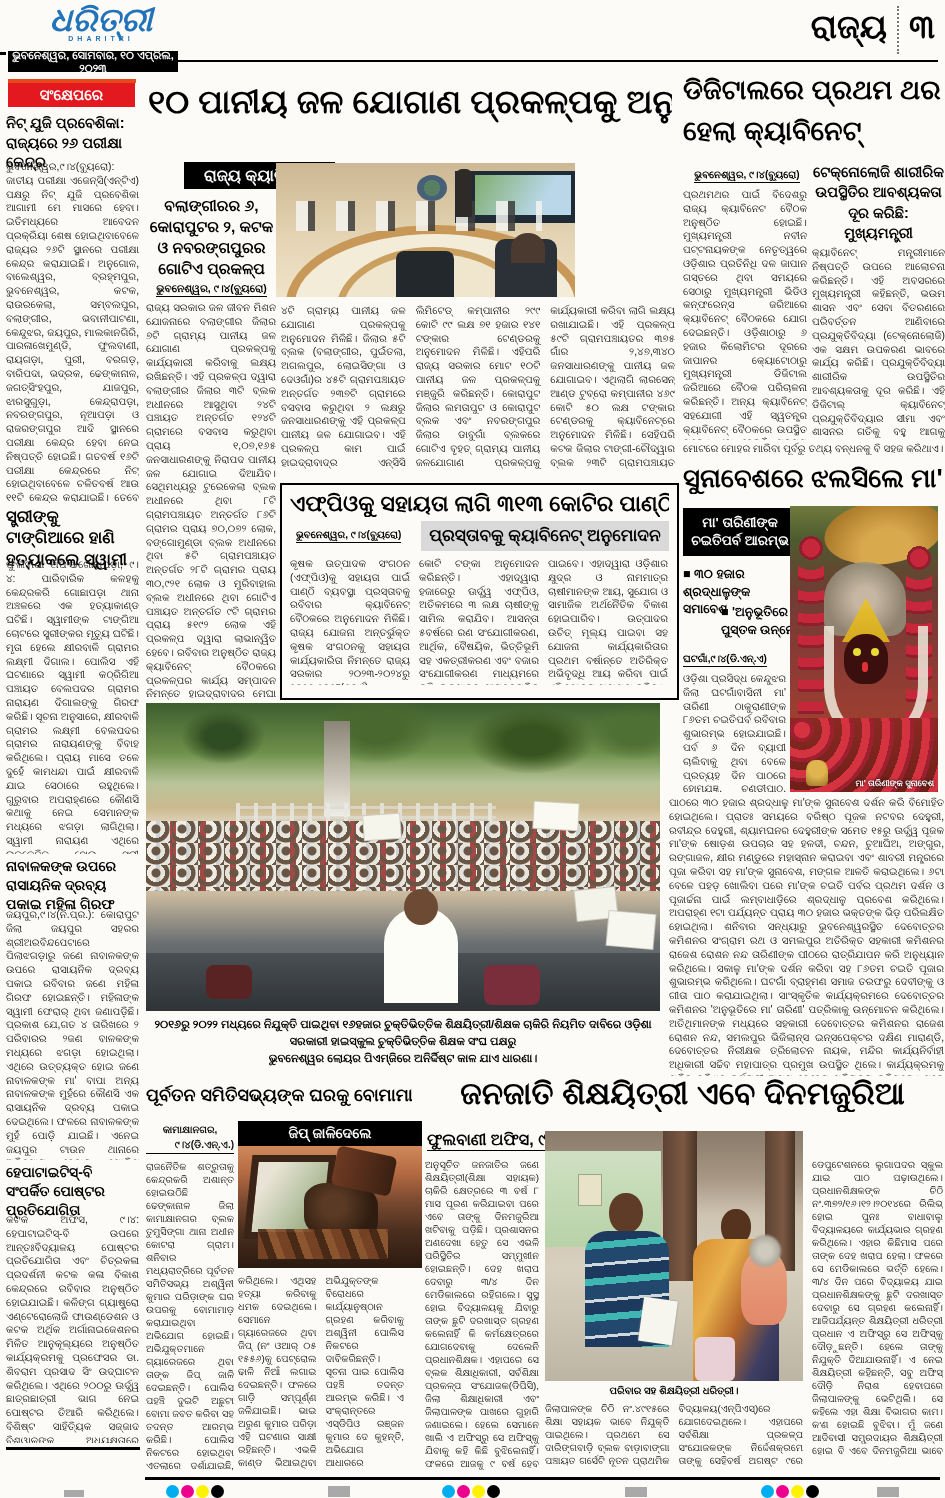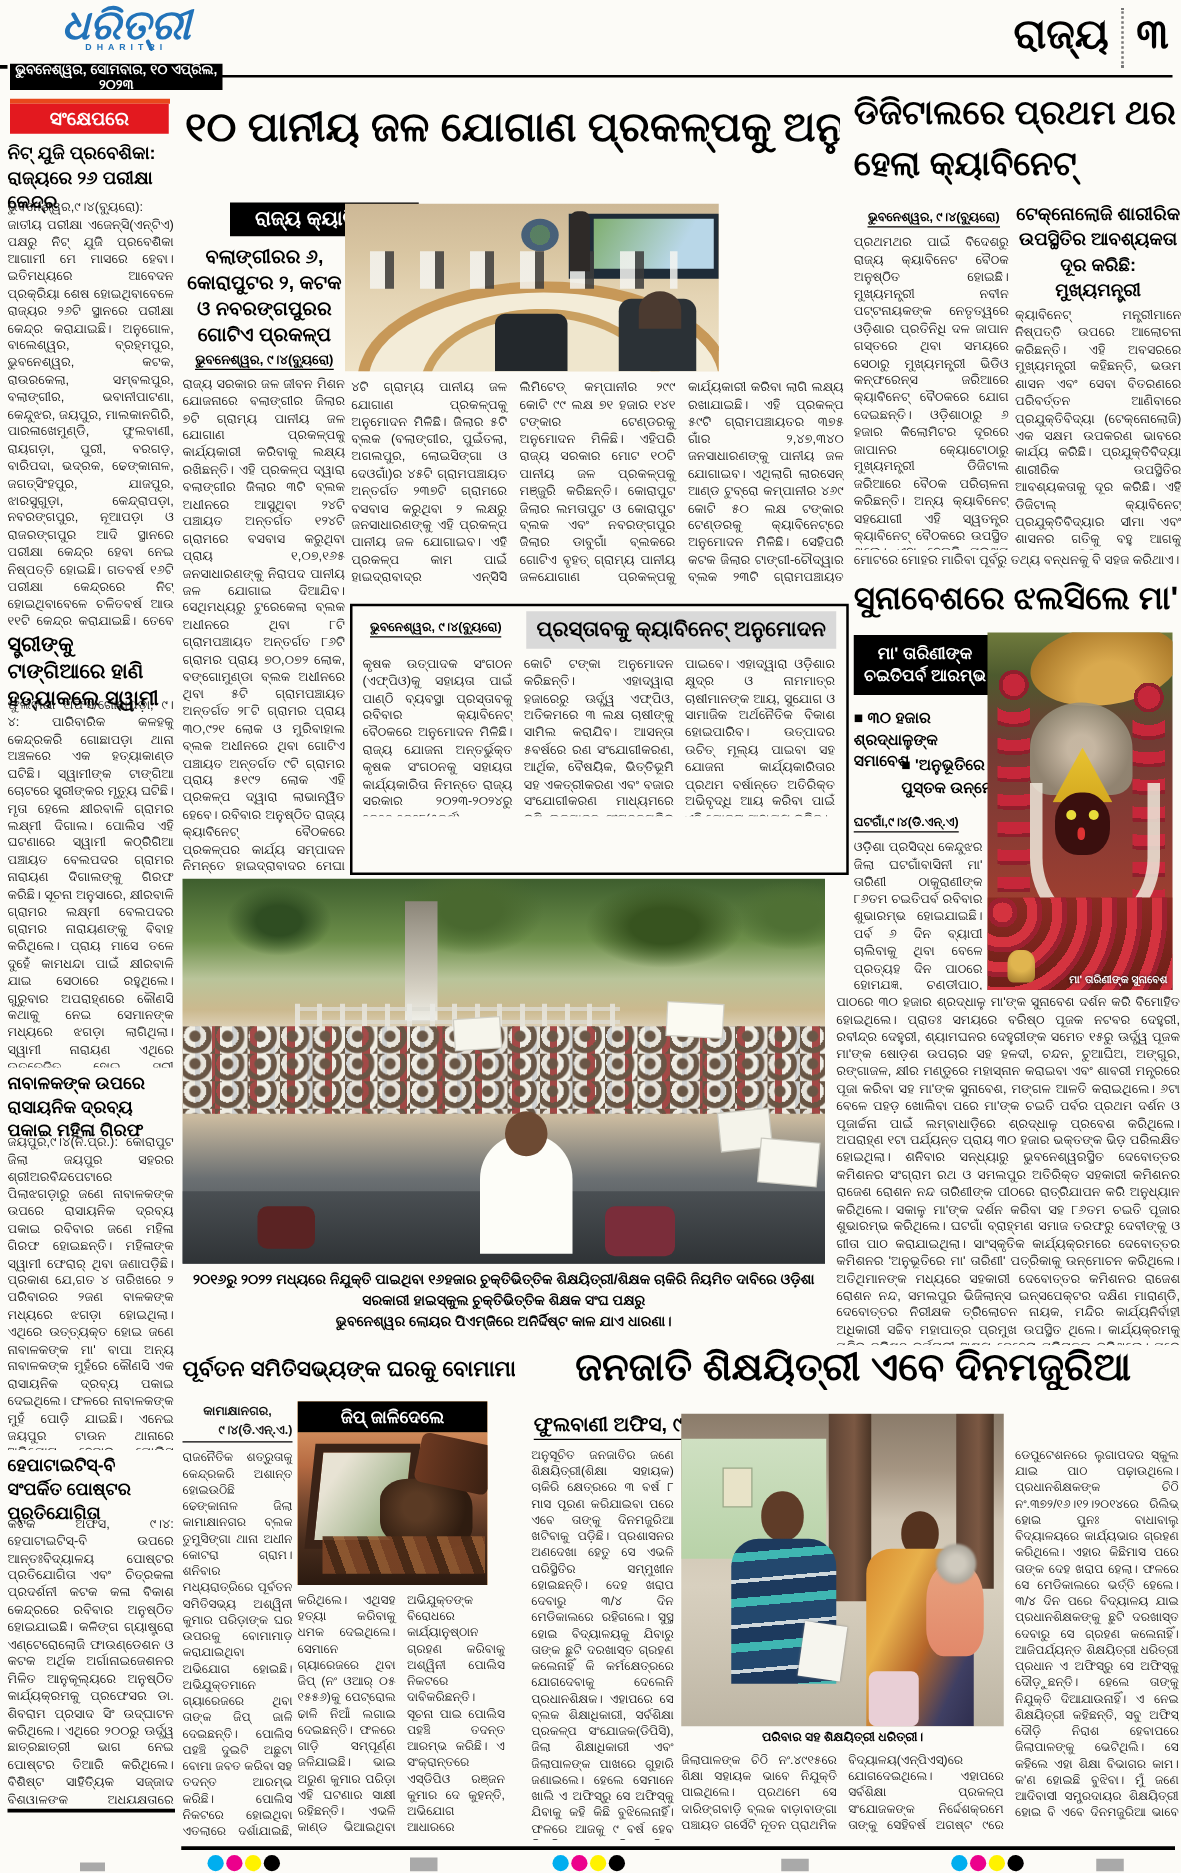--- a/index.html
+++ b/index.html
@@ -73,20 +73,21 @@
   <div class="abs" style="left:120px;bottom:0;width:58px;height:46px;background:#23282c;border-radius:8px 8px 0 0;"></div>
   <div class="abs" style="right:18px;bottom:0;width:62px;height:58px;background:#2b3136;border-radius:10px 10px 0 0;"></div>
   <div class="abs" style="right:30px;bottom:34px;width:34px;height:30px;background:#4b3a30;border-radius:50% 50% 0 0;"></div>
   <div class="abs" style="left:180px;top:6px;width:16px;height:48px;background:#2e2a28;border-radius:6px 6px 0 0;"></div>
 </div>
 
 <div class="abs btxt" style="left:146px;top:301px;width:130px;height:400px;">ରାଜ୍ୟ ସରକାର ଜଳ ଜୀବନ ମିଶନ ଯୋଜନାରେ ବଲାଙ୍ଗୀର ଜିଲାର ୭ଟି ଗ୍ରାମ୍ୟ ପାନୀୟ ଜଳ ଯୋଗାଣ ପ୍ରକଳ୍ପକୁ କାର୍ଯ୍ୟକାରୀ କରିବାକୁ ଲକ୍ଷ୍ୟ ରଖିଛନ୍ତି। ଏହି ପ୍ରକଳ୍ପ ଦ୍ୱାରା ବଲାଙ୍ଗୀର ଜିଲାର ୩ଟି ବ୍ଲକ ଅଧୀନରେ ଆସୁଥିବା ୨୪ଟି ପଞ୍ଚାୟତ ଅନ୍ତର୍ଗତ ୧୨୪ଟି ଗ୍ରାମରେ ବସବାସ କରୁଥିବା ପ୍ରାୟ ୧,୦୭,୧୬୫ ଜନସାଧାରଣଙ୍କୁ ନିରାପଦ ପାନୀୟ ଜଳ ଯୋଗାଇ ଦିଆଯିବ। ସେଥିମଧ୍ୟରୁ ଟୁରେକେଲା ବ୍ଲକ ଅଧୀନରେ ଥିବା ୮ଟି ଗ୍ରାମପଞ୍ଚାୟତ ଅନ୍ତର୍ଗତ ୮୬ଟି ଗ୍ରାମର ପ୍ରାୟ ୭୦,୦୭୨ ଲୋକ, ବଙ୍ଗୋମୁଣ୍ଡା ବ୍ଲକ ଅଧୀନରେ ଥିବା ୫ଟି ଗ୍ରାମପଞ୍ଚାୟତ ଅନ୍ତର୍ଗତ ୨୮ଟି ଗ୍ରାମର ପ୍ରାୟ ୩୦,୯୨୧ ଲୋକ ଓ ମୁରିବାହାଲ ବ୍ଲକ ଅଧୀନରେ ଥିବା ଗୋଟିଏ ପଞ୍ଚାୟତ ଅନ୍ତର୍ଗତ ୯ଟି ଗ୍ରାମର ପ୍ରାୟ ୫୧୯୨ ଲୋକ ଏହି ପ୍ରକଳ୍ପ ଦ୍ୱାରା ଲାଭାନ୍ୱିତ ହେବେ। ରବିବାର ଅନୁଷ୍ଠିତ ରାଜ୍ୟ କ୍ୟାବିନେଟ୍ ବୈଠକରେ ପ୍ରକଳ୍ପର କାର୍ଯ୍ୟ ସମ୍ପାଦନ ନିମନ୍ତେ ହାଇଦ୍ରାବାଦର ମେଘା ଇଞ୍ଜିନିୟରିଂ ଆଣ୍ଡ ଇନ୍ଫ୍ରାଷ୍ଟ୍ରକ୍ଚର୍ସ ଲିମିଟେଡ୍‌କୁ ୨୦୫ କୋଟି ୩୧ ଲକ୍ଷ ୬୦ ହଜାର ୦୦୧ ଟଙ୍କାର ଟେଣ୍ଡରକୁ ଅନୁମୋଦନ ମିଳିଛି। ଏହି ପ୍ରକଳ୍ପ ଆସନ୍ତା ୨୪ ମାସ ମଧ୍ୟରେ କାର୍ଯ୍ୟକାରୀ କରିବାକୁ ଲକ୍ଷ୍ୟ ଧାର୍ଯ୍ୟ କରାଯାଇଛି। ସେହିପରି ବଲାଙ୍ଗୀର ଜିଲାରେ ଆଉ</div>
 <div class="abs btxt cols3" style="left:281px;top:304px;width:394px;height:176px;">୪ଟି ଗ୍ରାମ୍ୟ ପାନୀୟ ଜଳ ଯୋଗାଣ ପ୍ରକଳ୍ପକୁ ଅନୁମୋଦନ ମିଳିଛି। ଜିଲାର ୫ଟି ବ୍ଲକ (ବଲାଙ୍ଗୀର, ପୁଇଁତଲା, ଅଗଲପୁର, ଲୋଇସିଙ୍ଗା ଓ ଦେଓଗାଁ)ର ୪୫ଟି ଗ୍ରାମପଞ୍ଚାୟତ ଅନ୍ତର୍ଗତ ୨୩୭ଟି ଗ୍ରାମରେ ବସବାସ କରୁଥିବା ୨ ଲକ୍ଷରୁ ଜନସାଧାରଣଙ୍କୁ ଏହି ପ୍ରକଳ୍ପ ପାନୀୟ ଜଳ ଯୋଗାଇବ। ଏହି ପ୍ରକଳ୍ପ କାମ ପାଇଁ ହାଇଦ୍ରାବାଦ୍‌ର ଏନ୍‌ସିସି ଲିମିଟେଡ୍ କମ୍ପାନୀର ୨୯୯ କୋଟି ୯୯ ଲକ୍ଷ ୭୧ ହଜାର ୧୪୧ ଟଙ୍କାର ଟେଣ୍ଡରକୁ ଅନୁମୋଦନ ମିଳିଛି। ଏହିପରି ରାଜ୍ୟ ସରକାର ମୋଟ ୧୦ଟି ପାନୀୟ ଜଳ ପ୍ରକଳ୍ପକୁ ମଞ୍ଜୁରି କରିଛନ୍ତି। କୋରାପୁଟ ଜିଲାର ଲମତାପୁଟ ଓ କୋରାପୁଟ ବ୍ଲକ ଏବଂ ନବରଙ୍ଗପୁର ଜିଲାର ଡାବୁଗାଁ ବ୍ଲକରେ ଗୋଟିଏ ବୃହତ୍ ଗ୍ରାମ୍ୟ ପାନୀୟ ଜଳଯୋଗାଣ ପ୍ରକଳ୍ପକୁ କାର୍ଯ୍ୟକାରୀ କରିବା ଲାଗି ଲକ୍ଷ୍ୟ ରଖାଯାଇଛି। ଏହି ପ୍ରକଳ୍ପ ୫୯ଟି ଗ୍ରାମପଞ୍ଚାୟତର ୩୭୫ ଗାଁର ୨,୪୭,୩୪୦ ଜନସାଧାରଣଙ୍କୁ ପାନୀୟ ଜଳ ଯୋଗାଇବ। ଏଥିଲାଗି ଲାରସେନ୍ ଆଣ୍ଡ ଟୁବ୍ରୋ କମ୍ପାନୀର ୪୬୯ କୋଟି ୫୦ ଲକ୍ଷ ଟଙ୍କାର ଟେଣ୍ଡରକୁ କ୍ୟାବିନେଟ୍‌ରେ ଅନୁମୋଦନ ମିଳିଛି। ସେହିପରି କଟକ ଜିଲାର ଟାଙ୍ଗୀ-ଚୌଦ୍ୱାର ବ୍ଲକ ୨୩ଟି ଗ୍ରାମପଞ୍ଚାୟତ ଅନ୍ତର୍ଗତ ୧୪୯ଟି ଗ୍ରାମର ୧,୪୭,୫୪୨ ଜନସାଧାରଣଙ୍କୁ ଶୁଦ୍ଧ ପାନୀୟ ଜଳ ଯୋଗାଇବା ନିମନ୍ତେ ଗ୍ରାମ୍ୟ ପାନୀୟ ଜଳଯୋଗାଣ ପ୍ରକଳ୍ପକୁ ମଞ୍ଜୁରୀ ମିଳିଛି। ଏଥିଲାଗି ଅହମଦାବାଦର ଦିନେଶଚନ୍ଦ୍ରା ଆର୍ ଅଗ୍ରୱାଲ ଇନ୍ଫ୍ରାକନ ପ୍ରା.ଲି. ଏବଂ ଜେଜି-କୁଜାନ ଇନ୍ଫ୍ରାକନ ପ୍ରା.ଲି. କମ୍ପାନୀର ୧୫୩ କୋଟି ୫୧ ଲକ୍ଷ ୨୫ ହଜାର ୨୮୧ ଟଙ୍କାର ଟେଣ୍ଡରକୁ ଅନୁମୋଦନ ମିଳିଛି। ଆସନ୍ତା ୨୪ ମାସ ମଧ୍ୟରେ ପ୍ରକଳ୍ପଗୁଡ଼ିକର କାର୍ଯ୍ୟ ଶେଷ କରିବା ଲାଗି ଲକ୍ଷ୍ୟ ଧାର୍ଯ୍ୟ କରାଯାଇଛି।</div>
 
 <div class="abs" style="left:280px;top:483px;width:395px;height:213px;border:2px solid #000;background:#fcfbf7;">
+  <div class="hl" style="margin:6px 8px 2px 8px;font-size:22px;text-align:center;white-space:nowrap;">ଏଫ୍‌ପିଓକୁ ସହାୟତା ଲାଗି ୩୧୩ କୋଟିର ପାଣ୍ଠି</div>
   <div style="position:relative;height:34px;margin:2px 8px;">
     <span class="dateline" style="position:absolute;left:6px;top:10px;font-size:10px;">ଭୁବନେଶ୍ୱର, ୯।୪(ବ୍ୟୁରୋ)</span>
     <div style="position:absolute;right:0;top:2px;width:248px;height:30px;background:#d9d9d9;display:flex;align-items:center;justify-content:center;">
       <span class="hl" style="font-size:17px;">ପ୍ରସ୍ତାବକୁ କ୍ୟାବିନେଟ୍ ଅନୁମୋଦନ</span>
     </div>
   </div>
   <div style="display:flex;gap:9px;margin:4px 8px;">
     <div class="btxt" style="width:120px;height:128px;">କୃଷକ ଉତ୍ପାଦକ ସଂଗଠନ (ଏଫ୍‌ପିଓ)କୁ ସହାୟତା ପାଇଁ ପାଣ୍ଠି ବ୍ୟବସ୍ଥା ପ୍ରସ୍ତାବକୁ ରବିବାର କ୍ୟାବିନେଟ୍ ବୈଠକରେ ଅନୁମୋଦନ ମିଳିଛି। ରାଜ୍ୟ ଯୋଜନା ଅନ୍ତର୍ଭୁକ୍ତ କୃଷକ ସଂଗଠନକୁ ସହାୟତା କାର୍ଯ୍ୟକାରିତା ନିମନ୍ତେ ରାଜ୍ୟ ସରକାର ୨୦୨୩-୨୦୨୪ରୁ ୨୦୨୭-୨୦୨୮(୫ବର୍ଷ) ପର୍ଯ୍ୟନ୍ତ ୩୧୩.୬୧</div>
     <div class="btxt" style="width:120px;height:128px;">କୋଟି ଟଙ୍କା ଅନୁମୋଦନ କରିଛନ୍ତି। ଏହାଦ୍ୱାରା ହଜାରେରୁ ଊର୍ଦ୍ଧ୍ୱ ଏଫ୍‌ପିଓ, ଅତିକମରେ ୩ ଲକ୍ଷ ଚାଷୀଙ୍କୁ ସାମିଲ କରାଯିବ। ଆସନ୍ତା ୫ବର୍ଷରେ ରଣ ସଂଯୋଗୀକରଣ, ଆର୍ଥିକ, ବୈଷୟିକ, ଭିତ୍ତିଭୂମି ସହ ଏକତ୍ରୀକରଣ ଏବଂ ବଜାର ସଂଯୋଗୀକରଣ ମାଧ୍ୟମରେ କୃଷି ଉତ୍ପାଦନ ସଂଗଠନଗୁଡ଼ିକ ସହାୟତା</div>
     <div class="btxt" style="width:120px;height:128px;">ପାଇବେ। ଏହାଦ୍ୱାରା ଓଡ଼ିଶାର କ୍ଷୁଦ୍ର ଓ ନାମମାତ୍ର ଚାଷୀମାନଙ୍କ ଆୟ, ସୁଯୋଗ ଓ ସାମାଜିକ ଅର୍ଥନୈତିକ ବିକାଶ ହୋଇପାରିବ। ଉତ୍ପାଦର ଉଚିତ୍ ମୂଲ୍ୟ ପାଇବା ସହ ଯୋଜନା କାର୍ଯ୍ୟକାରିତାର ପ୍ରଥମ ବର୍ଷାନ୍ତେ ଅତିରିକ୍ତ ଅଭିବୃଦ୍ଧି ଆୟ କରିବା ପାଇଁ ଏହି ଯୋଜନା ସାହାଯ୍ୟ କରିବ।</div>
@@ -160,21 +161,21 @@
 
 <div class="abs btxt" style="left:669px;top:796px;width:275px;height:280px;">ପାଠରେ ୩୦ ହଜାର ଶ୍ରଦ୍ଧାଳୁ ମା'ଙ୍କ ସୁନାବେଶ ଦର୍ଶନ କରି ବିମୋହିତ ହୋଇଥିଲେ। ପ୍ରାତଃ ସମୟରେ ବରିଷ୍ଠ ପୂଜକ ନଟବର ଦେହୁରୀ, ରବୀନ୍ଦ୍ର ଦେହୁରୀ, ଶ୍ୟାମଘନର ଦେହୁରୀଙ୍କ ସମେତ ୧୫ରୁ ଊର୍ଦ୍ଧ୍ୱ ପୂଜକ ମା'ଙ୍କ ଷୋଡ଼ଶ ଉପଚାର ସହ ହଳଦୀ, ଚନ୍ଦନ, ଚୁଆଘିଅ, ଅଙ୍ଗୁର, ରଙ୍ଗାଜଳ, କ୍ଷୀର ମଣ୍ଡୁରେ ମହାସ୍ନାନ କରାଇବା ଏବଂ ଶାବରୀ ମନ୍ତ୍ରରେ ପୂଜା କରିବା ସହ ମା'ଙ୍କ ସୁନାବେଶ, ମଙ୍ଗଳ ଆଳତି କରାଇଥିଲେ। ୬ଟା ବେଳେ ପହଡ଼ ଖୋଲିବା ପରେ ମା'ଙ୍କ ଚଇତି ପର୍ବର ପ୍ରଥମ ଦର୍ଶନ ଓ ପୂଜାର୍ଚ୍ଚନା ପାଇଁ ଲମ୍ବାଧାଡ଼ିରେ ଶ୍ରଦ୍ଧାଳୁ ପ୍ରବେଶ କରିଥିଲେ। ଅପରାହ୍ଣ ୧ଟା ପର୍ଯ୍ୟନ୍ତ ପ୍ରାୟ ୩୦ ହଜାର ଭକ୍ତଙ୍କ ଭିଡ଼ ପରିଲକ୍ଷିତ ହୋଇଥିଲା। ଶନିବାର ସନ୍ଧ୍ୟାରୁ ଭୁବନେଶ୍ୱରସ୍ଥିତ ଦେବୋତ୍ତର କମିଶନର ସଂଗ୍ରାମ ରଥ ଓ ସମଲପୁର ଅତିରିକ୍ତ ସହକାରୀ କମିଶନର ରାଜେଶ ରୋଶନ ନନ୍ଦ ତାରିଣୀଙ୍କ ପୀଠରେ ରାତ୍ରିଯାପନ କରି ଅନୁଧ୍ୟାନ କରିଥିଲେ। ସକାଳୁ ମା'ଙ୍କ ଦର୍ଶନ କରିବା ସହ ୮୬ତମ ଚଇତି ପୂଜାର ଶୁଭାରମ୍ଭ କରିଥିଲେ। ଘଟଗାଁ ବ୍ରାହ୍ମଣ ସମାଜ ତରଫରୁ ଦେବୀଙ୍କୁ ଓ ଗୀତା ପାଠ କରାଯାଇଥିଲା। ସାଂସ୍କୃତିକ କାର୍ଯ୍ୟକ୍ରମରେ ଦେବୋତ୍ତର କମିଶନର 'ଅନୁଭୂତିରେ ମା' ତାରିଣୀ' ପତ୍ରିକାକୁ ଉନ୍ମୋଚନ କରିଥିଲେ। ଅତିଥିମାନଙ୍କ ମଧ୍ୟରେ ସହକାରୀ ଦେବୋତ୍ତର କମିଶନର ରାଜେଶ ରୋଶନ ନନ୍ଦ, ସମଲପୁର ଭିଜିଲାନ୍ସ ଇନ୍ସପେକ୍ଟର ଦକ୍ଷିଣ ମାରାଣ୍ଡି, ଦେବୋତ୍ତର ନିରୀକ୍ଷକ ତ୍ରିଲୋଚନ ନାୟକ, ମନ୍ଦିର କାର୍ଯ୍ୟନିର୍ବାହୀ ଅଧିକାରୀ ସଚ୍ଚିବ ମହାପାତ୍ର ପ୍ରମୁଖ ଉପସ୍ଥିତ ଥିଲେ। କାର୍ଯ୍ୟକ୍ରମକୁ ମନ୍ଦିର ବରିଷ୍ଠ କର୍ମଚାରୀ ଅକ୍ଷୟ ବେହେରା ପରିଚାଳନା କରିଥିଲେ। ପରେ ପର୍ଯ୍ୟାୟକ୍ରମେ ସାଂସ୍କୃତିକ କାର୍ଯ୍ୟକ୍ରମ ଅନୁଷ୍ଠିତ ହୋଇଥିଲା। ଘଟଗାଁ ଏସ୍‌ଡିପିଓ ସୁଶୀଲ ମିଶ୍ର, ଥାନା ଅଧିକାରିଣୀ ପ୍ରତିଭା ମଙ୍ଗରାଜ ସାହୁ, ତହସିଲଦାର ଜଲଧର ନାୟକ ପ୍ରମୁଖ ଉପସ୍ଥିତ ରହି କାର୍ଯ୍ୟକ୍ରମ ପରିଚାଳନା କରିଥିଲେ।</div>
 
 <div class="abs hl" style="left:146px;top:1085px;width:266px;font-size:17.5px;white-space:nowrap;">ପୂର୍ବତନ ସମିତିସଭ୍ୟଙ୍କ ଘରକୁ ବୋମାମାଡ଼</div>
 <div class="abs" style="left:146px;top:1122px;width:88px;text-align:center;font-weight:bold;font-size:10px;line-height:1.5;">
   <div>କାମାକ୍ଷାନଗର,</div>
   <div style="border-bottom:1.5px solid #000;padding-bottom:1px;text-align:right;">୯।୪(ଡି.ଏନ୍.ଏ.)</div>
 </div>
 <div class="abs btxt-sm" style="left:146px;top:1160px;width:88px;height:312px;">ରାଜନୈତିକ ଶତ୍ରୁତାକୁ କେନ୍ଦ୍ରକରି ଅଶାନ୍ତ ହୋଇଉଠିଛି ଢେଙ୍କାନାଳ ଜିଲା କାମାକ୍ଷାନଗର ବ୍ଲକ ତୁମୁସିଙ୍ଗା ଥାନା ଅଧୀନ କୋଟରା ଗ୍ରାମ। ଶନିବାର ମଧ୍ୟରାତ୍ରିରେ ପୂର୍ବତନ ସମିତିସଭ୍ୟ ଅଶ୍ୱିନୀ କୁମାର ପରିଡ଼ାଙ୍କ ଘର ଉପରକୁ ବୋମାମାଡ଼ କରାଯାଇଥିବା ଅଭିଯୋଗ ହୋଇଛି। ଅଭିଯୁକ୍ତମାନେ ଗ୍ୟାରେଜରେ ଥିବା ତାଙ୍କ ଜିପ୍ ଜାଳି ଦେଇଛନ୍ତି। ପୋଲିସ ପହଞ୍ଚି ଦୁଇଟି ଅଛୁଟା ବୋମା ଜବତ କରିବା ସହ ତଦନ୍ତ ଆରମ୍ଭ କରିଛି। ପୋଲିସ ନିକଟରେ ହୋଇଥିବା ଏତଲାରେ ଦର୍ଶାଯାଇଛି, ଶନିବାର ରାତି ପ୍ରାୟ ସାଢ଼େ ୧୧ଟାରୁ ୧୨ଟା ମଧ୍ୟରେ ଯୋଗାଡ଼ିହ ଗ୍ରାମର କୃଷ୍ଣଚନ୍ଦ୍ର ଦାସ ଓରଫ୍ କୁସିଆ, ଅଜ୍ଞାନ ଜେନା, କୋଟରା ଉପର ଗୋଡ଼ିସାହିର ରଞ୍ଜିତ ପରିଡ଼ା ଏକ ବାଇକ୍‌ରେ ଆସି ଘର କବାଟ ବାଡ଼େଇଥିଲେ। ଅଜ୍ଞାନ ଏକ ପିସ୍ତୁଲ ଏବଂ କୃଷ୍ଣ ଖଣ୍ଡା ଧରି ଘର ବାହାରେ ଆତଙ୍କ ସୃଷ୍ଟି କରିବା ସହ ଅସଭ୍ୟ ଭାଷାରେ ଗାଳିଗୁଲଜ</div>
 
-<div class="abs photo" style="left:238px;top:1121px;width:152px;height:147px;background:#fdba74;">
+<div class="abs photo" style="left:238px;top:1121px;width:184px;height:147px;background:#84cc16;">
   <div class="blackbox" style="width:100%;height:25px;font-size:14px;">
     <span>ଜିପ୍ ଜାଳିଦେଲେ</span>
   </div>
   <div class="abs" style="left:0;top:25px;width:100%;height:122px;background:linear-gradient(180deg,#cf8a5a 0%,#b56a42 22%,#7a4a30 45%,#4a2e1e 70%,#2b1a10 100%);"></div>
   <div class="abs" style="left:10px;top:34px;width:70px;height:70px;border:7px solid #3a2317;background:linear-gradient(120deg,#e8e3d4 20%,#b9c4a5 60%,#8aa06f 100%);transform:skewX(-6deg);"></div>
   <div class="abs" style="left:66px;top:62px;width:74px;height:56px;background:radial-gradient(circle at 40% 40%,#5a3a24 20%,#2e1c10 70%);border-radius:30% 40% 30% 40%;"></div>
   <div class="abs" style="left:96px;top:30px;width:60px;height:40px;background:linear-gradient(90deg,#6e3a22,#3a2012);transform:rotate(12deg);border-radius:6px;"></div>
   <div class="abs" style="left:20px;top:108px;width:130px;height:30px;background:repeating-linear-gradient(70deg,#7c4526 0 10px,#4a2a16 10px 18px,#935b32 18px 26px);opacity:.9;"></div>
 </div>
 <div class="abs btxt-sm cols2" style="left:238px;top:1274px;width:166px;height:198px;">କରିଥିଲେ। ଏଥିସହ ହତ୍ୟା କରିବାକୁ ଧମକ ଦେଇଥିଲେ। ସେମାନେ ଗ୍ୟାରେଜରେ ଥିବା ଜିପ୍ (ନଂ ଓଆର୍ ୦୫ ୧୫୫୬)କୁ ପେଟ୍ରୋଲ ଢାଳି ନିଆଁ ଲଗାଇ ଦେଇଛନ୍ତି। ଫଳରେ ଗାଡ଼ି ସମ୍ପୂର୍ଣ୍ଣ ଜଳିଯାଇଛି। ଭାଇ ଅରୁଣ କୁମାର ପରିଡ଼ା ଏହି ଘଟଣାର ସାକ୍ଷୀ ରହିଛନ୍ତି। ଏଭଳି କାଣ୍ଡ ଭିଆଇଥିବା ଅଭିଯୁକ୍ତଙ୍କ ବିରୋଧରେ କାର୍ଯ୍ୟାନୁଷ୍ଠାନ ଗ୍ରହଣ କରିବାକୁ ଅଶ୍ୱିନୀ ପୋଲିସ ନିକଟରେ ଦାବିକରିଛନ୍ତି। ସୂଚନା ପାଇ ପୋଲିସ ପହଞ୍ଚି ତଦନ୍ତ ଆରମ୍ଭ କରିଛି। ଏ ସଂକ୍ରାନ୍ତରେ ଏସ୍‌ଡିପିଓ ରଞ୍ଜନ କୁମାର ଦେ କୁହନ୍ତି, ଅଭିଯୋଗ ଆଧାରରେ ତୁମୁସିଙ୍ଗା ଥାନାରେ ଏକ ମାମଲା ରୁଜୁ ହୋଇଛି। ଘଟଣାସ୍ଥଳରେ ପହଞ୍ଚି ପୋଲିସ ଛାନବିନ୍ ଆରମ୍ଭ କରିଛି।</div>

